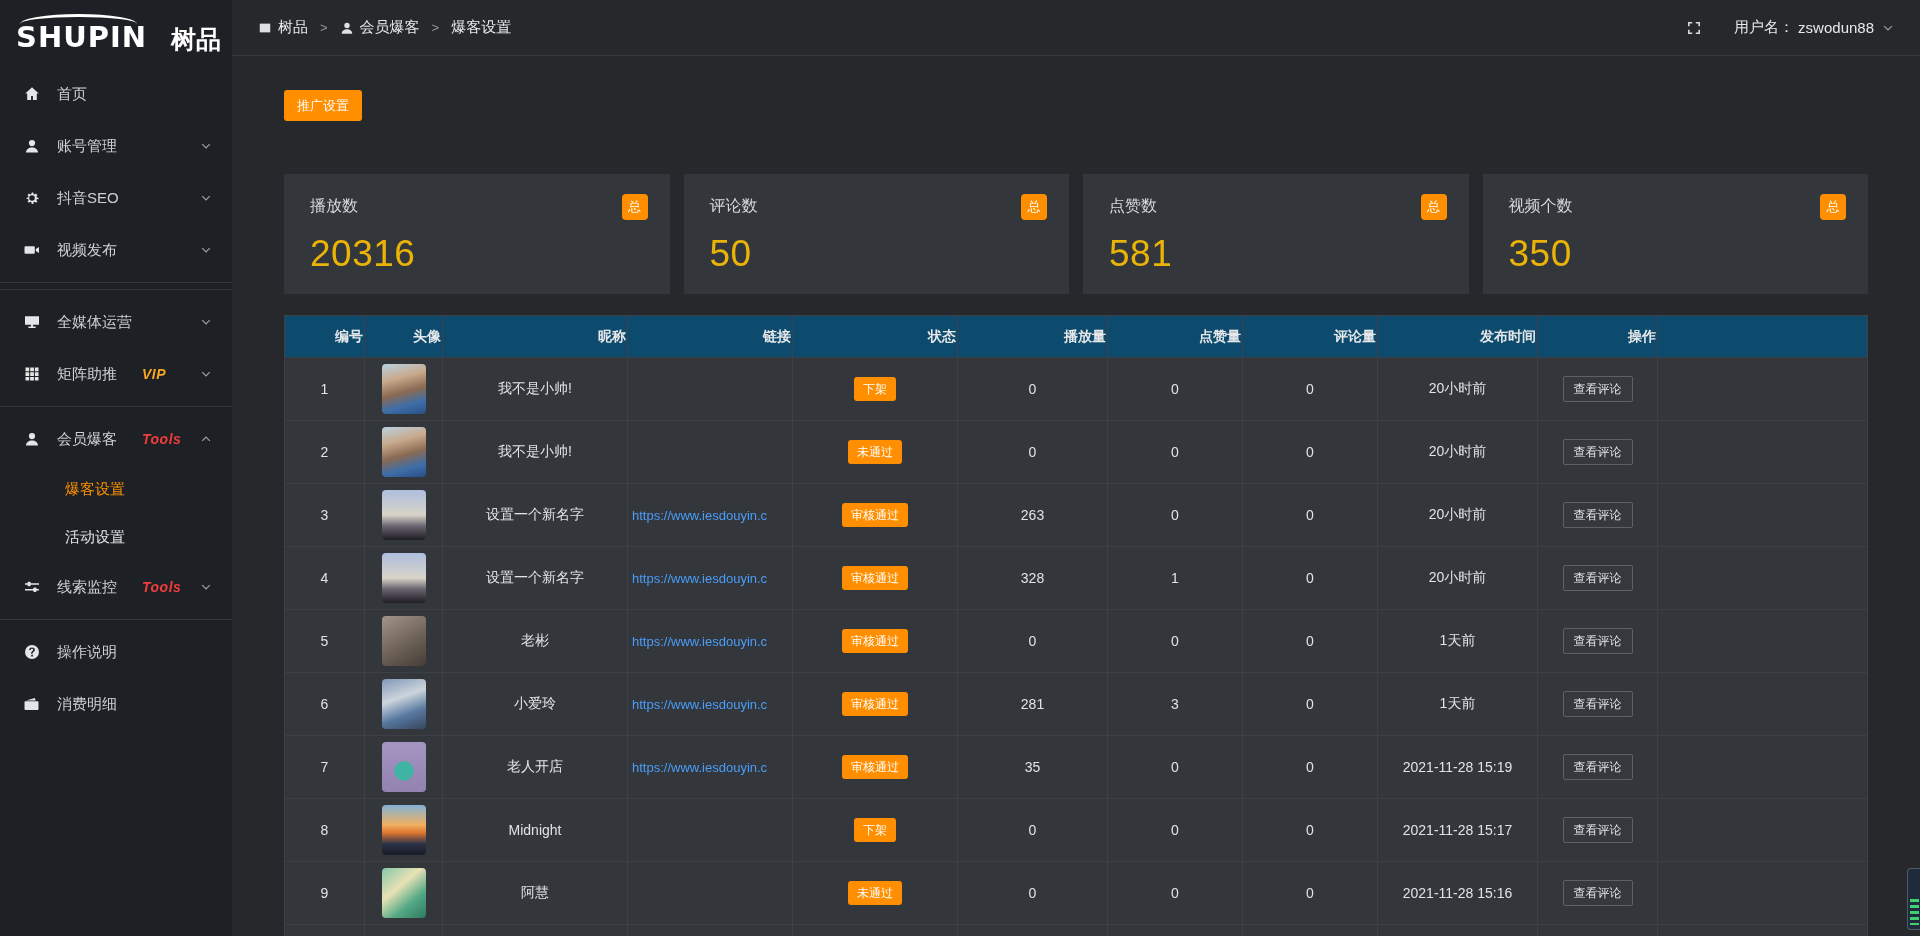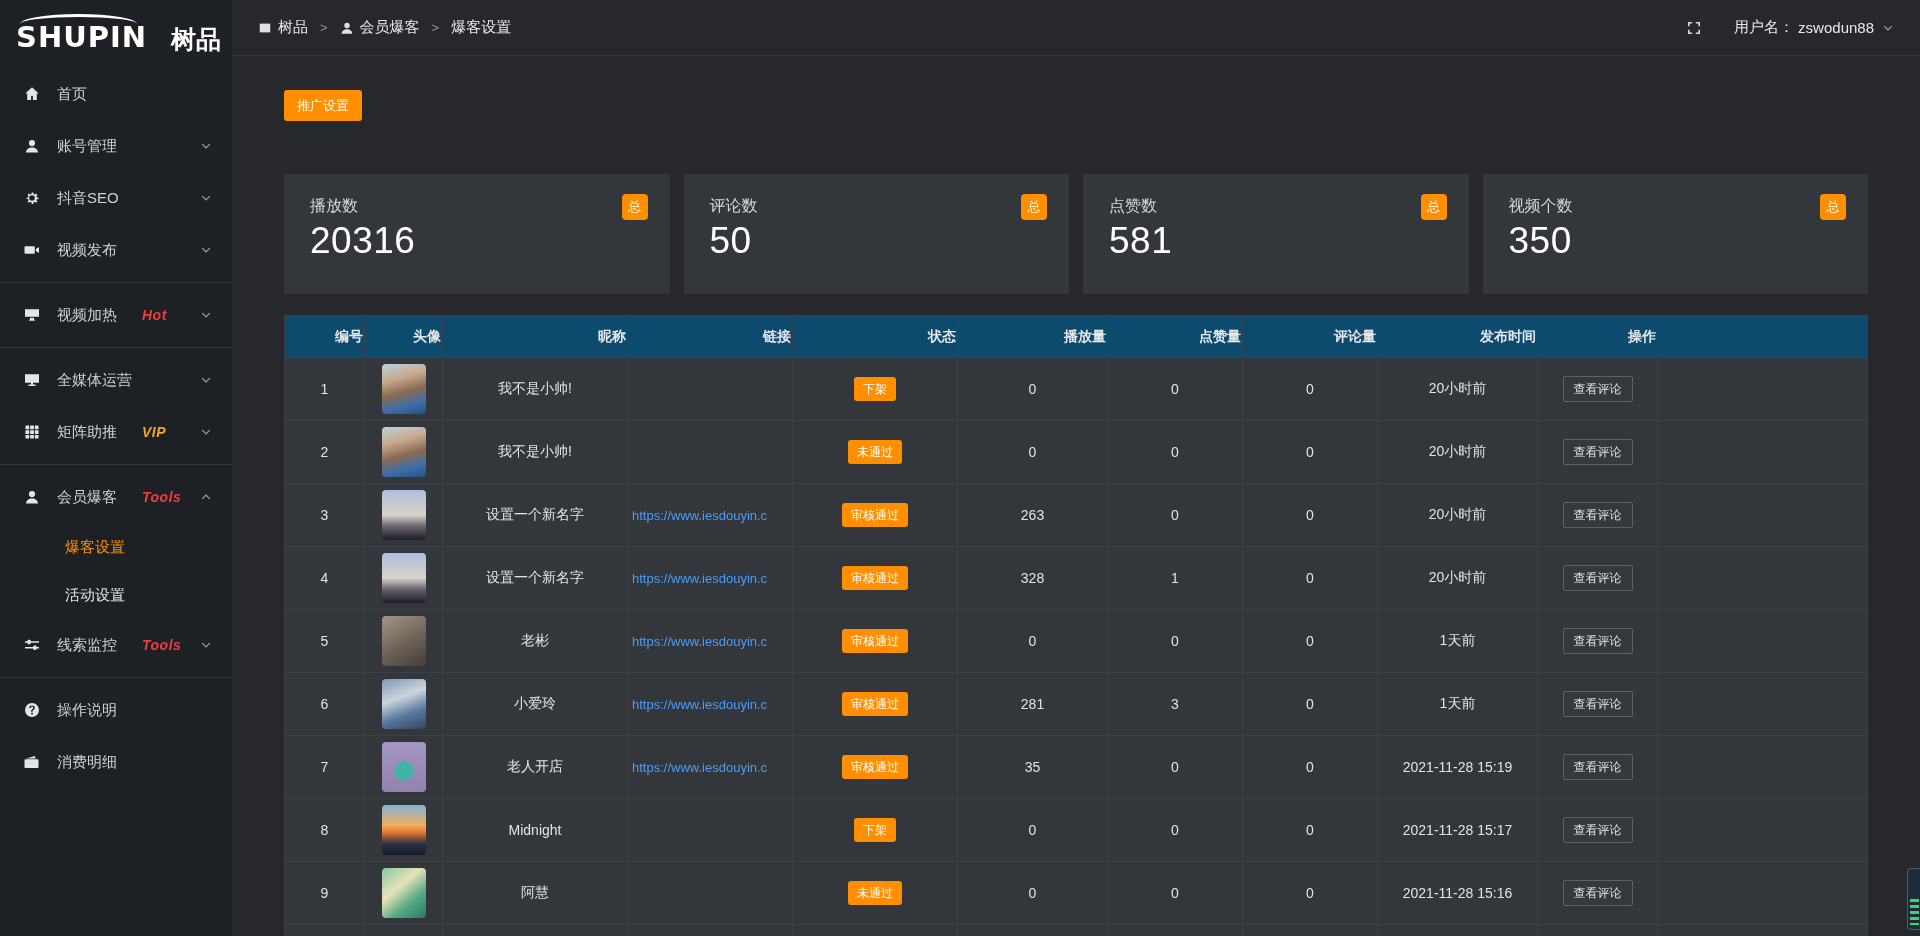--- a/index.html
+++ b/index.html
@@ -49,21 +49,21 @@
   .user .s-chev { margin-left:4px; }
 
   .content { flex:1; padding:0 52px; }
   .promo-btn { margin-top:34px; display:inline-block; background:#ff8f00; color:#fff;
     font-size:13px; line-height:1; padding:9px 13px; border:none; border-radius:3px; cursor:pointer;
     font-family:"Liberation Sans", sans-serif; }
 
   .stats { display:flex; gap:14px; margin-top:53px; }
   .card { flex:1; height:120px; background:#33363b; position:relative; padding:22px 26px; }
   .card-label { font-size:16px; color:#d6d8db; }
-  .card-value { font-size:37px; color:#ffffff; margin-top:3px; letter-spacing:0.5px; }
+  .card-value { font-size:37px; color:#eab308; margin-top:16px; letter-spacing:0.5px; }
   .card-badge { position:absolute; top:20px; right:22px; width:26px; height:26px; background:#ff8f00;
     color:#fff; border-radius:4px; display:flex; align-items:center; justify-content:center; font-size:13px; }
 
   .table-wrap { margin-top:21px; }
   table { width:100%; border-collapse:collapse; table-layout:fixed; background:#33363b; }
   thead th { height:42px; background:#0c4a6e; font-size:14px; color:#e6e7e9; font-weight:bold;
     border:1px solid #3d4046;text-align:right; }
   tbody td { height:63px; border:1px solid #3d4046; text-align:center; font-size:14px;
     color:#e2e3e5; padding:0 4px; overflow:hidden; }
   tr.partial td { height:24px; }
@@ -145,34 +145,20 @@
             </svg>
           </span>
           <span class="s-label">视频发布</span>
           <span class="s-chev">
             <svg viewBox="0 0 16 16" fill="none" stroke="currentColor" stroke-width="1.7">
               <path d="M3 5.5 8 10.5 13 5.5"></path>
             </svg>
           </span>
         </div>
         <div class="s-div"></div>
-        <div class="s-item">
-          <span class="s-icon">
-            <svg viewBox="0 0 16 16" fill="currentColor">
-              <path d="M1 2.2h14v7.6H1zM6.3 10.8h3.4l1.2 3H5.1z"></path>
-            </svg>
-          </span>
-          <span class="s-label">视频加热</span>
-          <span class="s-badge" style="color: rgb(242, 60, 60);">Hot</span>
-          <span class="s-chev">
-            <svg viewBox="0 0 16 16" fill="none" stroke="currentColor" stroke-width="1.7">
-              <path d="M3 5.5 8 10.5 13 5.5"></path>
-            </svg>
-          </span>
-        </div>
         <div class="s-div"></div>
         <div class="s-item">
           <span class="s-icon">
             <svg viewBox="0 0 16 16" fill="currentColor">
               <path d="M1 2.3h14v8.5H9v1.7h2.6V14H4.4v-1.5H7v-1.7H1z"></path>
             </svg>
           </span>
           <span class="s-label">全媒体运营</span>
           <span class="s-chev">
             <svg viewBox="0 0 16 16" fill="none" stroke="currentColor" stroke-width="1.7">

